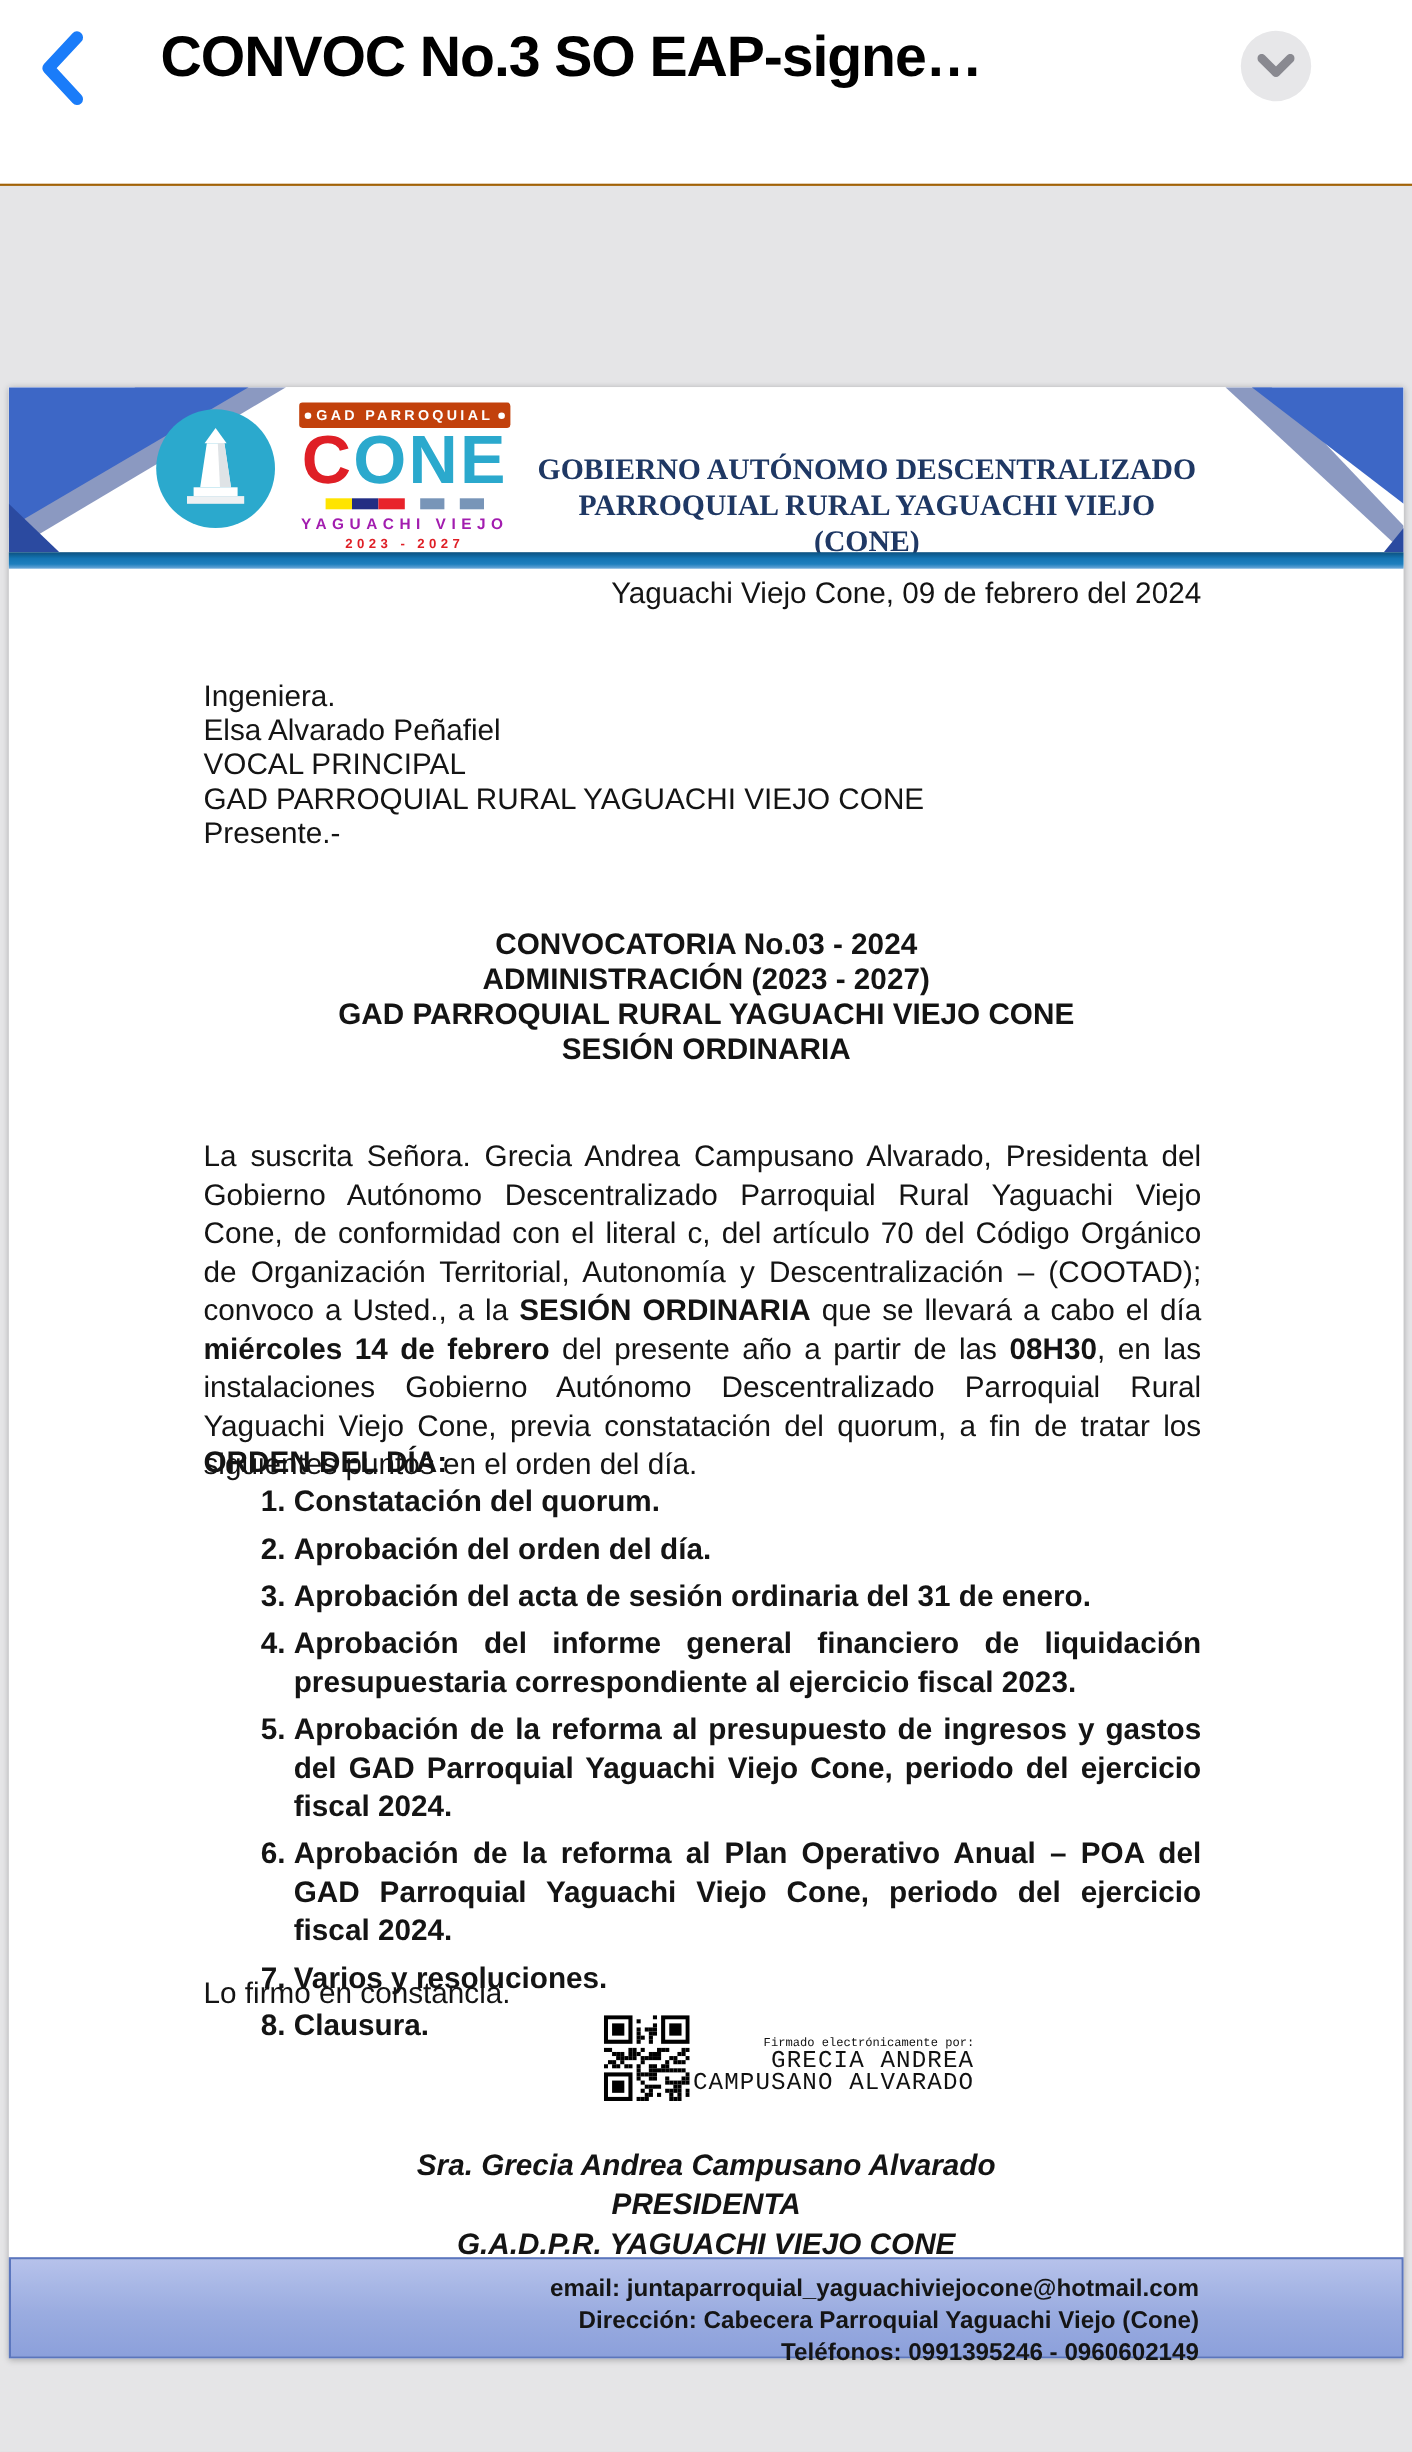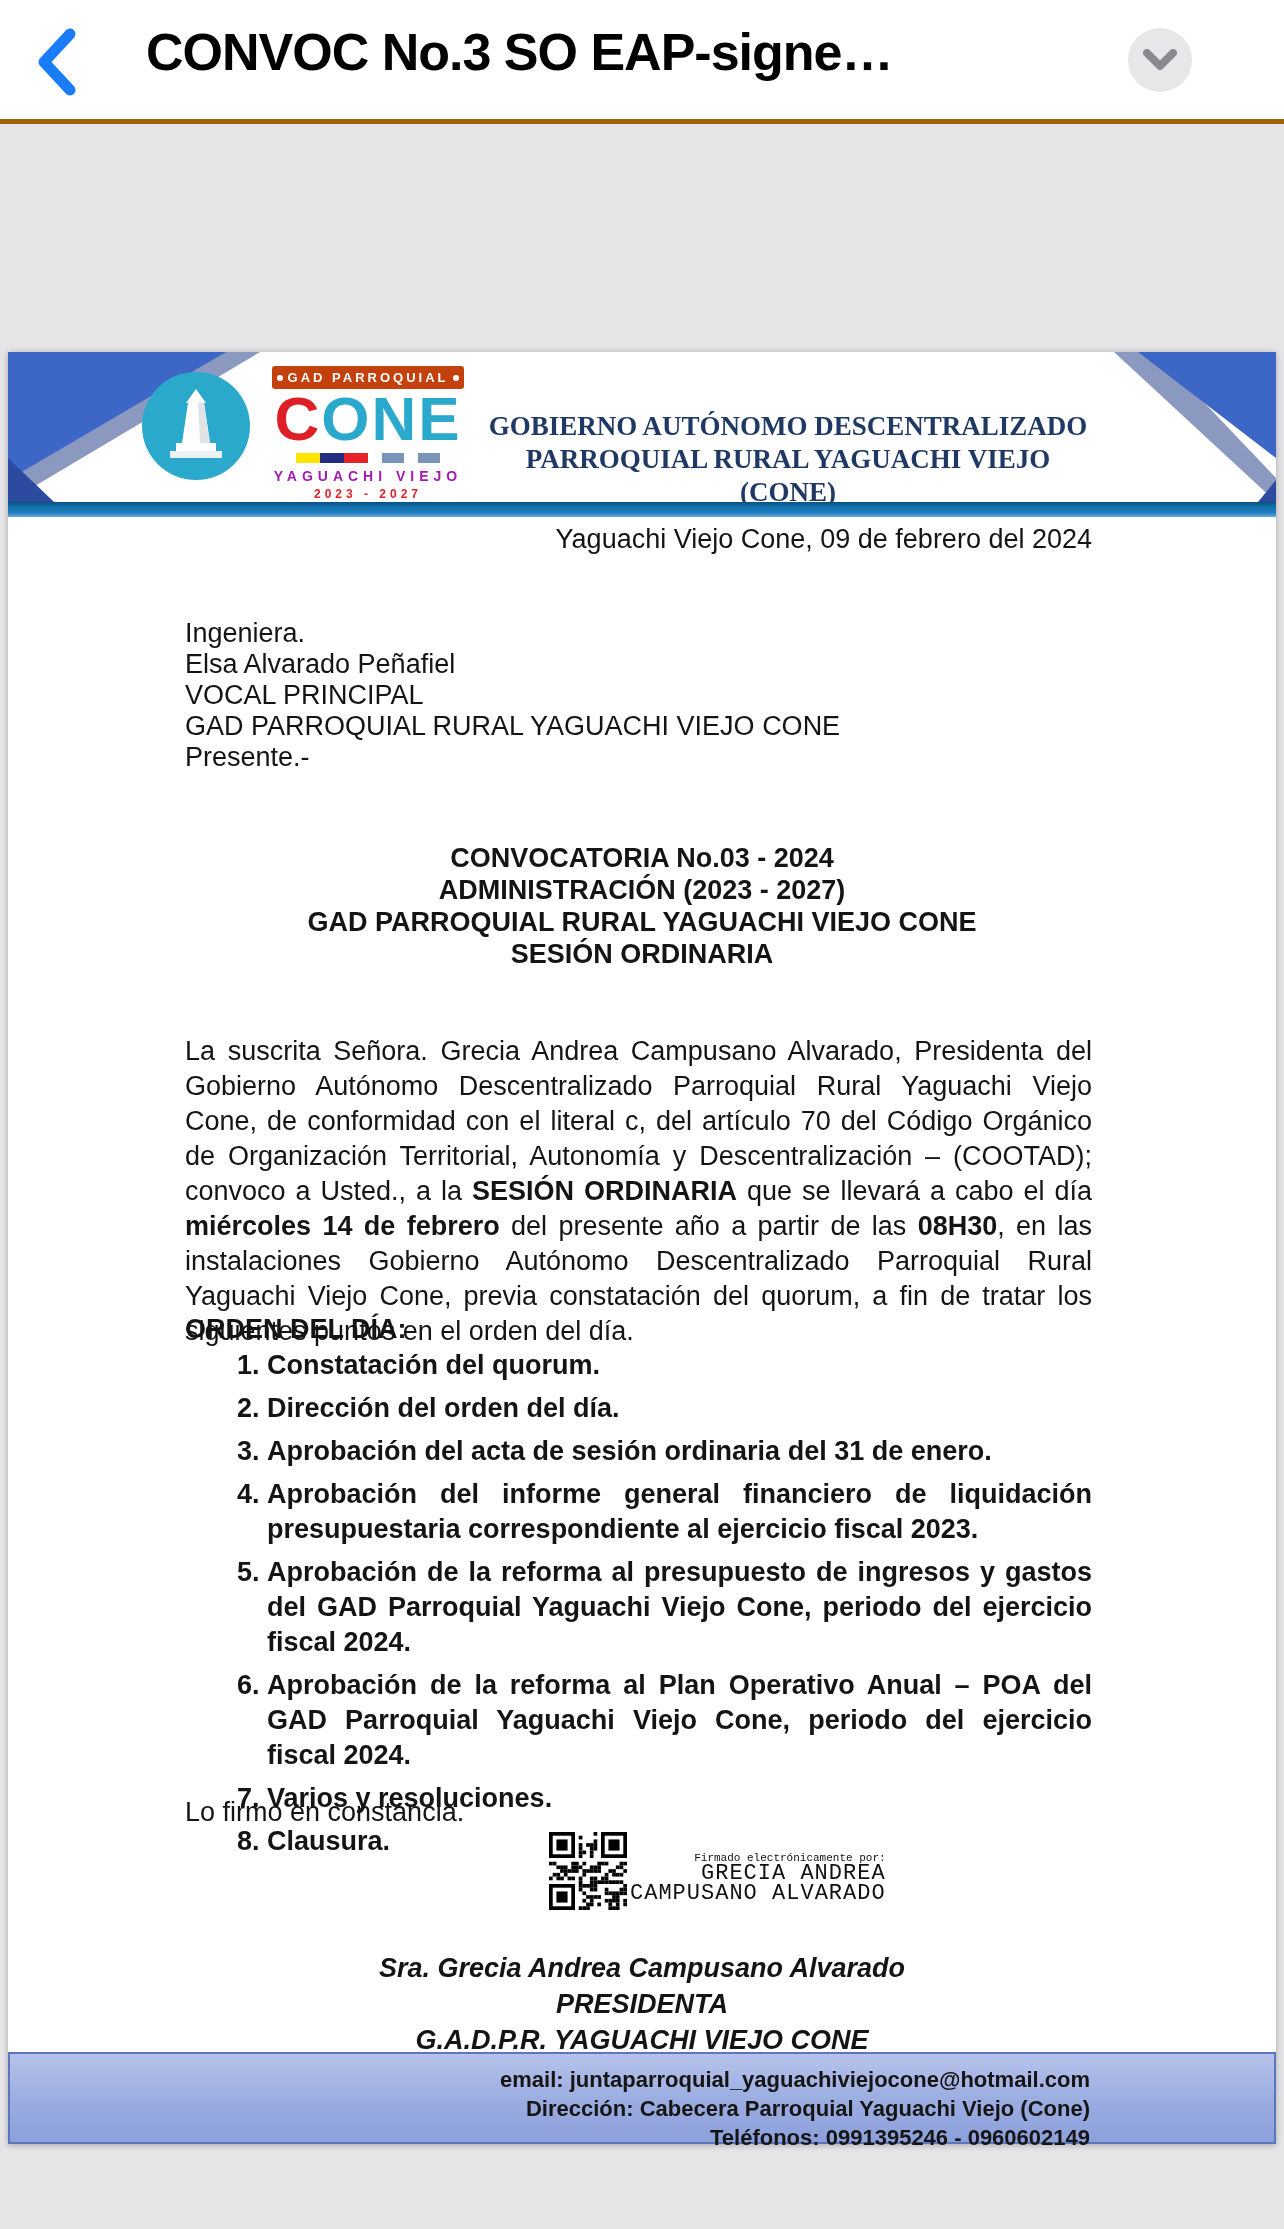--- a/index.html
+++ b/index.html
@@ -4,22 +4,22 @@
 <style>
   * { margin:0; padding:0; box-sizing:border-box; }
   html,body { background:#cfcfd1; }
   .screen {
     position:relative; width:1284px; height:2229px; margin:0 auto;
     background:#E5E5E7; overflow:hidden;
     font-family:"Liberation Sans", sans-serif;
   }
   
   .navbar {
-    position:absolute; top:0; left:0; width:100%; height:124px;
-    background:#ffffff; border-bottom:5px solid #a16207;
+    position:absolute; top:0; left:0; width:100%; height:169px;
+    background:#ffffff; border-bottom:2px solid #a16207;
   }
   .back-btn { position:absolute; left:30px; top:24px; width:56px; height:76px; cursor:pointer; }
   .nav-title {
     position:absolute; left:146px; top:22px; width:930px;
     font-size:52px; font-weight:bold; color:#000; letter-spacing:-1px;
     white-space:nowrap; overflow:hidden;
   }
   .more-btn {
     position:absolute; left:1128px; top:28px; width:64px; height:64px;
     border-radius:50%; background:#E7E7E9; cursor:pointer;
@@ -178,21 +178,21 @@
         <div>ADMINISTRACIÓN (2023 - 2027)</div>
         <div>GAD PARROQUIAL RURAL YAGUACHI VIEJO CONE</div>
         <div>SESIÓN ORDINARIA</div>
       </div>
 
     <p class="body-par" id="body-par"><span>La suscrita Señora. Grecia Andrea Campusano Alvarado, Presidenta del Gobierno Autónomo Descentralizado Parroquial Rural Yaguachi Viejo Cone, de conformidad con el literal c, del artículo 70 del Código Orgánico de Organización Territorial, Autonomía y Descentralización – (COOTAD); convoco a Usted., a la </span><b>SESIÓN ORDINARIA</b><span> que se llevará a cabo el día </span><b>miércoles 14 de febrero</b><span> del presente año a partir de las </span><b>08H30</b><span>, en las instalaciones Gobierno Autónomo Descentralizado Parroquial Rural Yaguachi Viejo Cone, previa constatación del quorum, a fin de tratar los siguientes puntos en el orden del día.</span></p>
 
     <div class="orden-head">ORDEN DEL DÍA:</div>
     <ol class="orden-list">
         <li>Constatación del quorum.</li>
-        <li>Dirección del orden del día.</li>
+        <li>Aprobación del orden del día.</li>
         <li>Aprobación del acta de sesión ordinaria del 31 de enero.</li>
         <li>Aprobación del informe general financiero de liquidación presupuestaria correspondiente al ejercicio fiscal 2023.</li>
         <li>Aprobación de la reforma al presupuesto de ingresos y gastos del GAD Parroquial Yaguachi Viejo Cone, periodo del ejercicio fiscal 2024.</li>
         <li>Aprobación de la reforma al Plan Operativo Anual – POA del GAD Parroquial Yaguachi Viejo Cone, periodo del ejercicio fiscal 2024.</li>
         <li>Varios y resoluciones.</li>
         <li>Clausura.</li>
       </ol>
 
     <div class="lo-firmo">Lo firmo en constancia.</div>
 

